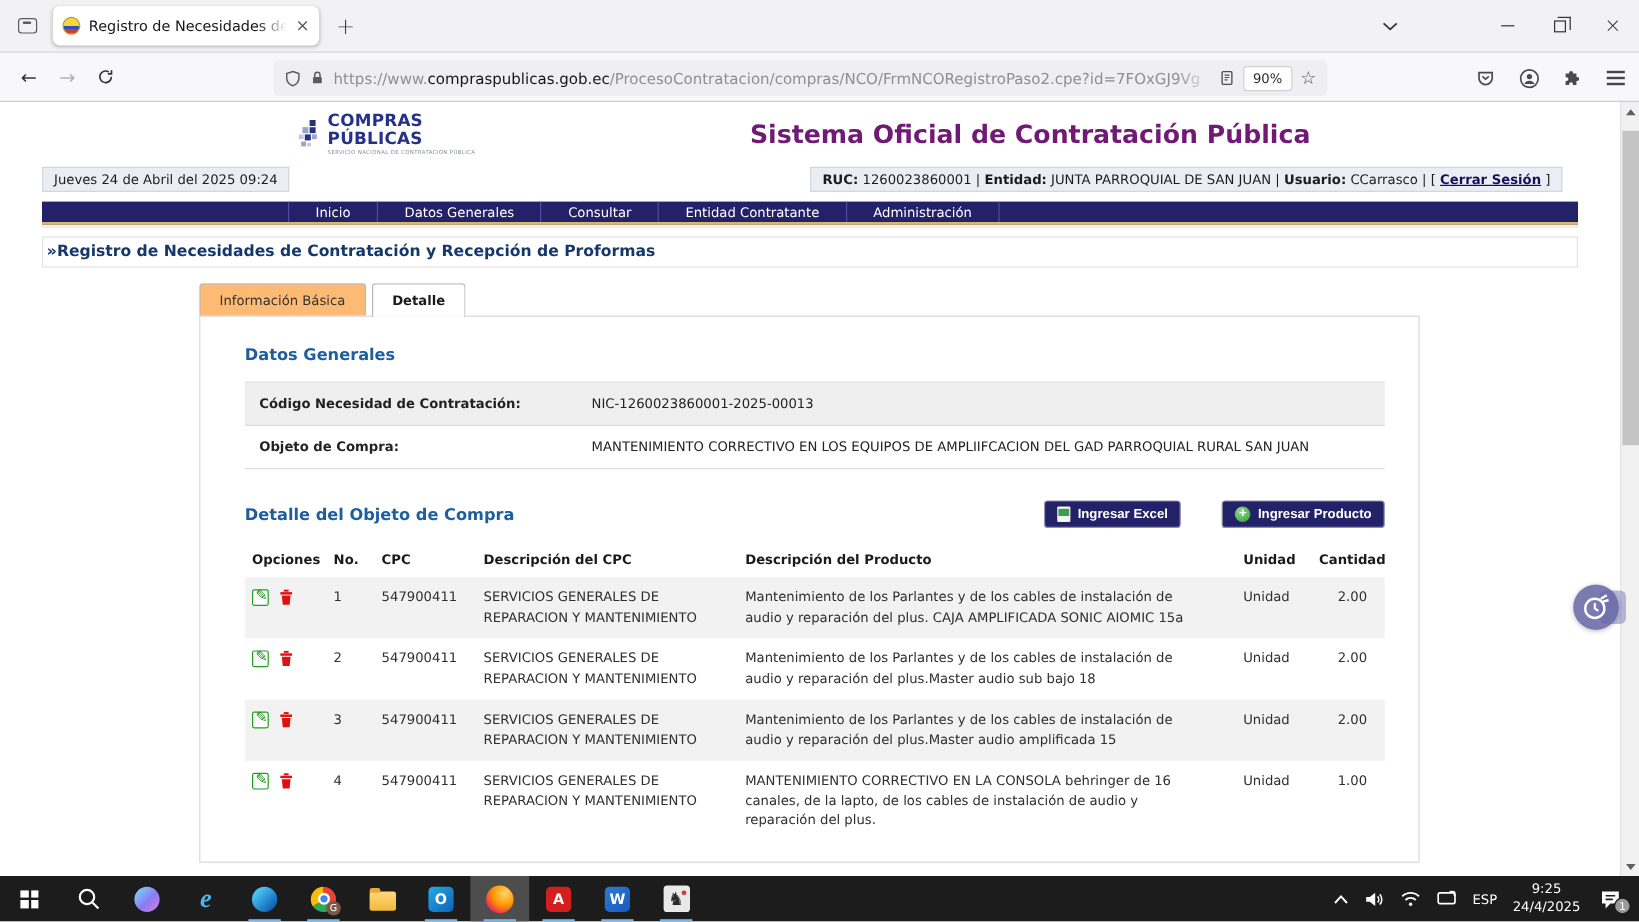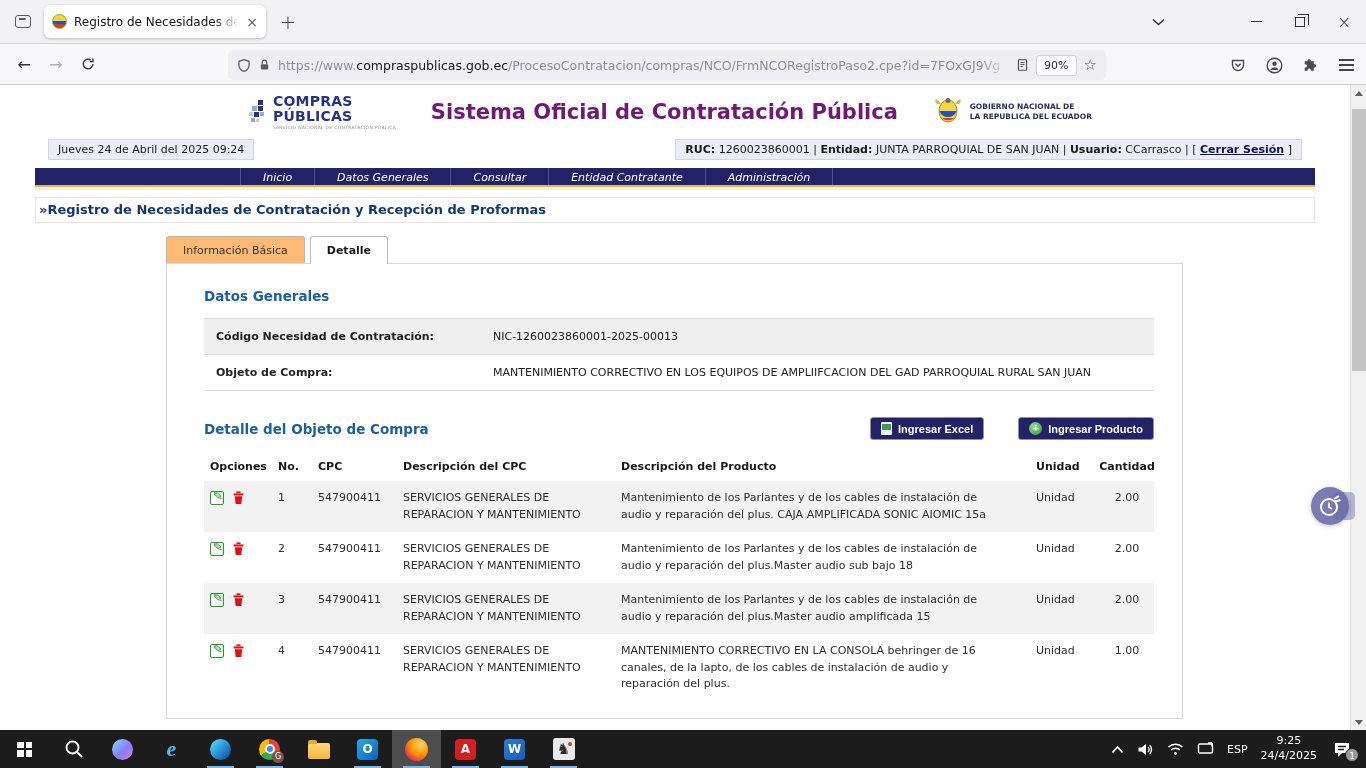--- a/index.html
+++ b/index.html
@@ -45,27 +45,27 @@
   .page { position:absolute; top:85px; left:0; width:1350px; height:645px; background:#fff; overflow:hidden; }
 
   .site-header { height:48px; display:flex; align-items:center; justify-content:space-between; padding:6px 258px 0 248px; }
   .logo { display:flex; align-items:center; gap:5px; }
   .logo-text .l1,.logo-text .l2 { font-size:14px; font-weight:bold; color:#253286; line-height:1.05; letter-spacing:.2px; }
   .logo-text .tl { font-size:4.5px; color:#8a8f9a; margin-top:1px; letter-spacing:.3px; }
   .site-title { font-size:21px; font-weight:bold; color:#701a75; }
   .gov { display:flex; align-items:center; gap:7px; }
   .gov-text div { font-size:7.5px; font-weight:bold; color:#2b2b60; line-height:1.3; }
 
-  .status-row { display:flex; justify-content:space-between; align-items:flex-start; padding:6px 48px 0 48px; }
+  .status-row { display:flex; justify-content:space-between; align-items:flex-start; padding:6px 48px 0 35px; }
   .info-box { background:#ececf4; border:1px solid #d4d4e2; font-size:11px; color:#1c1c1c; padding:3px 9px; white-space:nowrap; }
   .info-box b { font-weight:bold; }
   .logout-link { font-weight:bold; color:#10125a; text-decoration:underline; }
 
   .mainnav { margin:8px 35px 0; height:19px; background:#232168; border-bottom:2px solid #d8b868; box-shadow:0 3px 0 #f6efd2; display:flex; padding-left:205px; }
-  .nav-item { font-size:11px; color:#fff; line-height:19px; padding:0 22px; border-right:1px solid #4d4da5; white-space:nowrap;font-style:italic; }
+  .nav-item { font-size:11px; color:#fff; line-height:19px; padding:0 22px; border-right:1px solid #4d4da5; white-space:nowrap; }
   .nav-item:first-child { border-left:1px solid #4d4da5; }
 
   .page-title-bar { margin:10px 35px 0; border:1px solid #e4e4e8; padding:4px 3px 5px; font-size:13px; font-weight:bold; color:#14386b; }
 
   .tabs { margin:13px 0 0 166px; display:flex; gap:5px; position:relative; z-index:2; }
   .tab-btn { font-size:11px; color:#333; background:#fdba74; border:1px solid #b9b9b9; border-bottom:none; border-radius:3px 3px 0 0; padding:7px 16px 6px; }
   .tab-btn.active { background:#fff; font-weight:bold; color:#1a1a1a; margin-bottom:-1px; padding-bottom:7px; }
 
   .panel { margin-left:166px; width:1017px; border:1px solid #d7d7d7; background:#fff; padding:24px 28px 16px 37px; min-height:438px; }
   .section-h { color:#1d5e9e; font-weight:bold; font-size:13.5px; }
@@ -228,34 +228,20 @@
         <rect x="3" y="19" width="4" height="4" fill="#9aa5c8"></rect>
           <rect x="8" y="20" width="3" height="3" fill="#c4cadd"></rect>
       </svg>
       <div class="logo-text">
         <div class="l1">COMPRAS</div>
         <div class="l2">PÚBLICAS</div>
         <div class="tl">SERVICIO NACIONAL DE CONTRATACIÓN PÚBLICA</div>
       </div>
     </div>
     <div class="site-title">Sistema Oficial de Contratación Pública</div>
-    <div class="gov">
-      <svg width="30" height="32" viewBox="0 0 30 32">
-        <path d="M4 8 Q1 5 3 3 Q6 5 8 8z" fill="#d8b23c"></path>
-          <path d="M26 8 Q29 5 27 3 Q24 5 22 8z" fill="#d8b23c"></path>
-        <ellipse cx="15" cy="15" rx="9" ry="11" fill="#f5d73c" stroke="#a8882a"></ellipse>
-        <path d="M6.5 15h17a9 9 0 0 1-17 0z" fill="#2a4fc0"></path>
-        <path d="M9 22h12a9 9 0 0 1-12 0z" fill="#d43a2f"></path>
-        <circle cx="15" cy="4.5" r="2.5" fill="#6b6b6b"></circle>
-      </svg>
-      <div class="gov-text">
-        <div>GOBIERNO NACIONAL DE</div>
-        <div>LA REPUBLICA DEL ECUADOR</div>
-      </div>
-    </div>
   </div>
 
   <div class="status-row">
     <div class="info-box"><span>Jueves 24 de Abril del 2025 09:24</span></div>
     <div class="info-box">
       <b>RUC:</b> <span>1260023860001</span>
       <span>|</span>
       <b>Entidad:</b> <span>JUNTA PARROQUIAL DE SAN JUAN</span>
       <span>|</span>
       <b>Usuario:</b> <span>CCarrasco</span>

